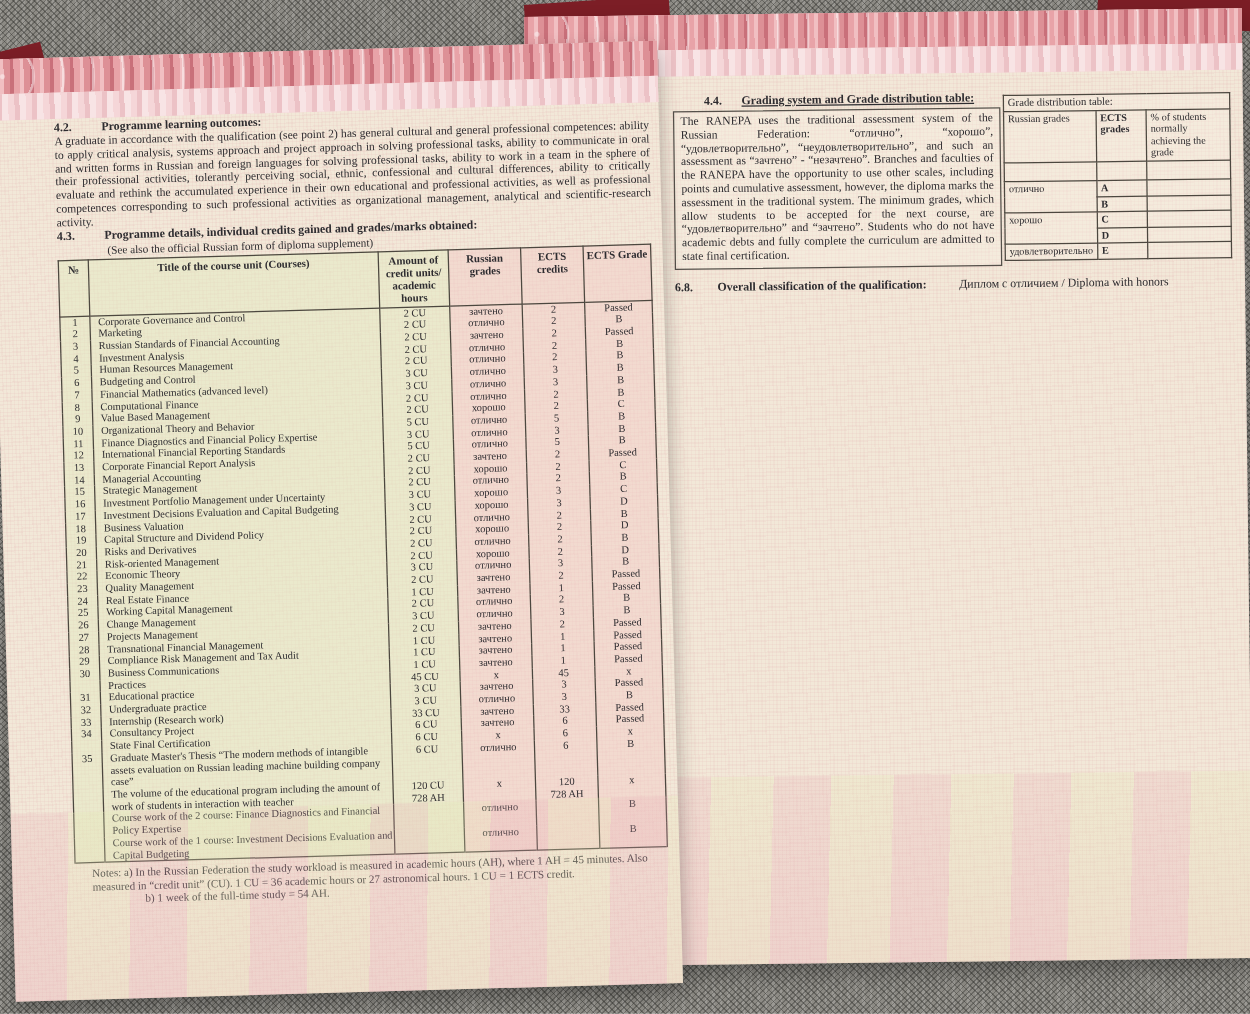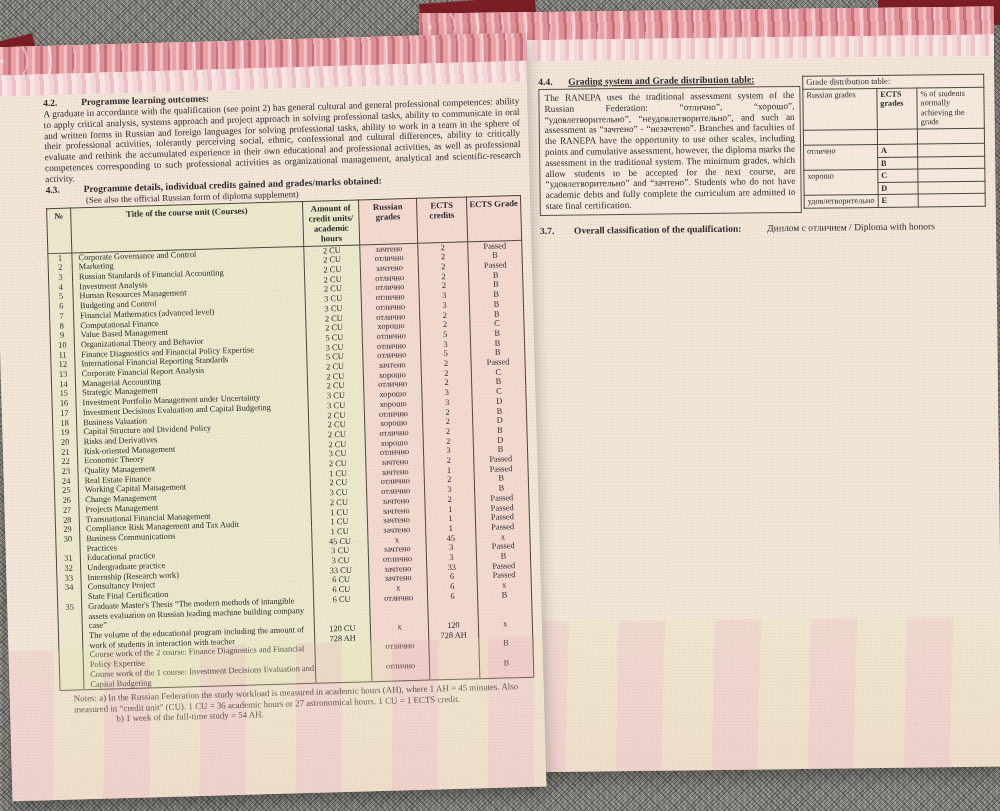--- a/index.html
+++ b/index.html
@@ -63,21 +63,21 @@
   td.c-title{text-align:left;padding-left:6px;}
   td.c-center{text-align:center;white-space:pre-line;}
   .notes{font-size:8.9px;line-height:10.5px;margin-top:3px;}
   .notes p{margin:0;}
   .notes .note-a{margin-left:14px;}
   .notes .note-b{margin-left:56px;}
 
   .s44-wrap{display:flex;align-items:flex-start;}
   .s44-left{width:262px;}
   .s44-headline{font-size:9.5px;line-height:11px;margin-bottom:1px;}
-  .s44-headline .sec-num{width:30px;}
+  .s44-headline .sec-num{width:30px;margin-left:25px;}
   .s44-headline .sec-title{text-decoration:underline;}
   .s44-box{border:1px solid #55504a;padding:3px 5px;background:rgba(248,242,230,.35);}
   .grade-table{width:182px;margin-left:2px;margin-top:2px;background:rgba(248,242,230,.35);}
   .grade-table th,.grade-table td{border:1px solid #4c473f;font-size:8.2px;line-height:9.6px;
     padding:1px 3px;vertical-align:top;text-align:left;font-weight:normal;}
   .grade-table .gt-title{font-size:8.6px;}
   .grade-table .g-ects{width:34px;font-weight:bold;}
   .grade-table .g-pct{width:62px;}
   .grade-table tr.g-spacer td{height:12px;}
   .s45{margin-top:10px;font-size:9.5px;}
@@ -142,21 +142,21 @@
               </tr>
               <tr>
                 <td rowspan="1" class="g-russian">удовлетворительно</td>
                 <td class="g-ects">E</td>
                 <td class="g-pct"></td>
               </tr>
             </tbody>
         </table>
       </div>
       <div class="s45">
-        <span class="sec-num">3.7.</span><span class="sec-title">Overall classification of the qualification:</span><span class="s45-value">Диплом с отличием / Diploma with honors</span>
+        <span class="sec-num">6.8.</span><span class="sec-title">Overall classification of the qualification:</span><span class="s45-value">Диплом с отличием / Diploma with honors</span>
       </div>
     </div>
   </div>
 
   <div class="page page-left">
     <div class="band-dark"></div>
     <div class="band-light"></div>
     <div class="content-l">
       <div class="sec-head">
         <span class="sec-num">4.2.</span><span class="sec-title">Programme learning outcomes:</span>

